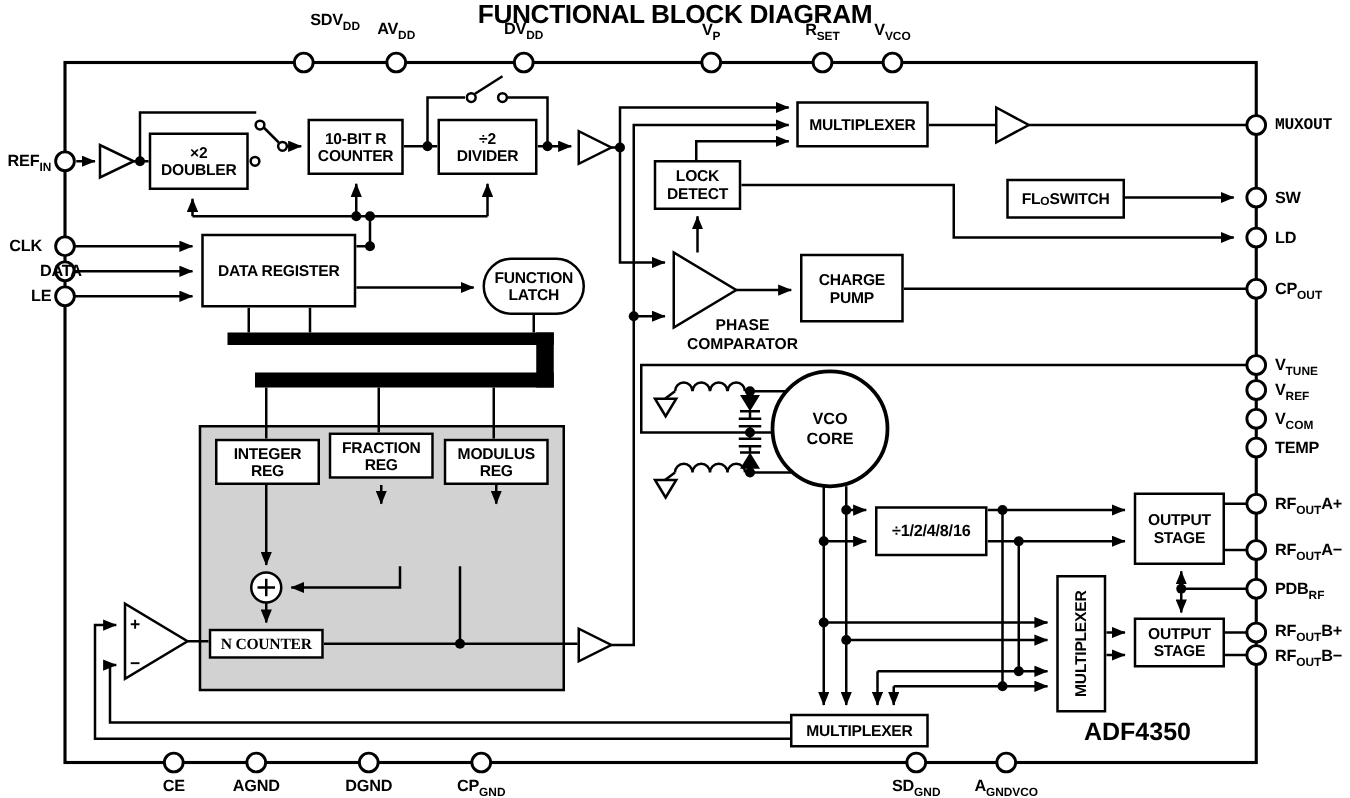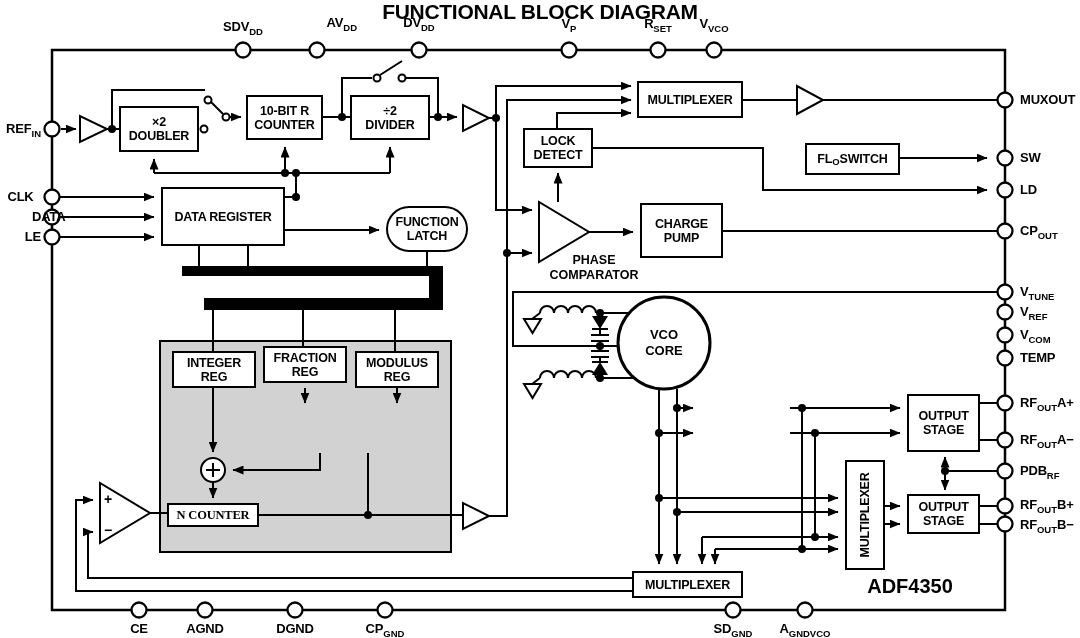--- a/index.html
+++ b/index.html
@@ -271,48 +271,49 @@
   <div class="blk" style="left:805px;top:143px;width:95px;height:32px;"><span>FL</span><span class="sub">O</span><span> SWITCH</span></div>
   <div class="blk" style="left:640px;top:203px;width:83px;height:55px;">CHARGE
 PUMP</div>
   <div class="blk" style="left:172px;top:351px;width:84px;height:37px;">INTEGER
 REG</div>
   <div class="blk" style="left:263px;top:346px;width:84px;height:37px;">FRACTION
 REG</div>
   <div class="blk" style="left:355px;top:351px;width:84px;height:37px;">MODULUS
 REG</div>
   <div class="blk" style="left:167px;top:503px;width:92px;height:24px;font-family:Liberation Serif, serif;">N COUNTER</div>
+  <div class="blk" style="left:700px;top:405px;width:90px;height:40px;font-size:13px;">÷1/2/4/8/16</div>
   <div class="blk" style="left:907px;top:394px;width:73px;height:58px;">OUTPUT
 STAGE</div>
   <div class="blk" style="left:907px;top:494px;width:73px;height:40px;">OUTPUT
 STAGE</div>
   <div class="blk rot" style="left:845px;top:460px;width:40px;height:110px;"><span>MULTIPLEXER</span></div>
   <div class="blk" style="left:632px;top:571px;width:111px;height:27px;">MULTIPLEXER</div>
 
   <div class="vco-label">VCO
 CORE</div>
   <div class="pclabel">PHASE
 COMPARATOR</div>
   <div class="pm" style="left:104px;top:491px;">+</div>
   <div class="pm" style="left:104px;top:522px;">−</div>
   <div class="chipname">ADF4350</div>
 
-  <div class="lbl center" style="left:198px;top:19px;width:90px;"><span>SDV</span><span class="sub">DD</span></div>
-  <div class="lbl center" style="left:277px;top:15px;width:80px;text-align:right;"><span>AV</span><span class="sub">DD</span></div>
+  <div class="lbl center" style="left:198px;top:8px;width:90px;text-align:right;"><span>SDV</span><span class="sub">DD</span></div>
+  <div class="lbl center" style="left:277px;top:15px;width:80px;"><span>AV</span><span class="sub">DD</span></div>
   <div class="lbl center" style="left:379px;top:15px;width:80px;"><span>DV</span><span class="sub">DD</span></div>
   <div class="lbl center" style="left:534px;top:16px;width:70px;"><span>V</span><span class="sub">P</span></div>
   <div class="lbl center" style="left:618px;top:16px;width:80px;"><span>R</span><span class="sub">SET</span></div>
   <div class="lbl center" style="left:674px;top:16px;width:80px;"><span>V</span><span class="sub">VCO</span></div>
 
   <div class="lbl right" style="left:0px;top:121px;width:41px;"><span>REF</span><span class="sub">IN</span></div>
   <div class="lbl right" style="left:0px;top:189px;width:41px;text-align:center;">CLK</div>
   <div class="lbl right" style="left:12px;top:209px;width:41px;padding-left:20px;">DATA</div>
   <div class="lbl right" style="left:0px;top:229px;width:41px;">LE</div>
 
-  <div class="lbl" style="left:1020px;top:92px;">MUXOUT</div>
+  <div class="lbl" style="left:1020px;top:92px;font-family:Liberation Mono, monospace;">MUXOUT</div>
   <div class="lbl" style="left:1020px;top:150px;">SW</div>
   <div class="lbl" style="left:1020px;top:182px;">LD</div>
   <div class="lbl" style="left:1020px;top:223px;"><span>CP</span><span class="sub">OUT</span></div>
   <div class="lbl" style="left:1020px;top:284px;"><span>V</span><span class="sub">TUNE</span></div>
   <div class="lbl" style="left:1020px;top:304px;"><span>V</span><span class="sub">REF</span></div>
   <div class="lbl" style="left:1020px;top:327px;"><span>V</span><span class="sub">COM</span></div>
   <div class="lbl" style="left:1020px;top:350px;">TEMP</div>
   <div class="lbl" style="left:1020px;top:395px;"><span>RF</span><span class="sub">OUT</span><span>A+</span></div>
   <div class="lbl" style="left:1020px;top:432px;"><span>RF</span><span class="sub">OUT</span><span>A−</span></div>
   <div class="lbl" style="left:1020px;top:463px;"><span>PDB</span><span class="sub">RF</span></div>

